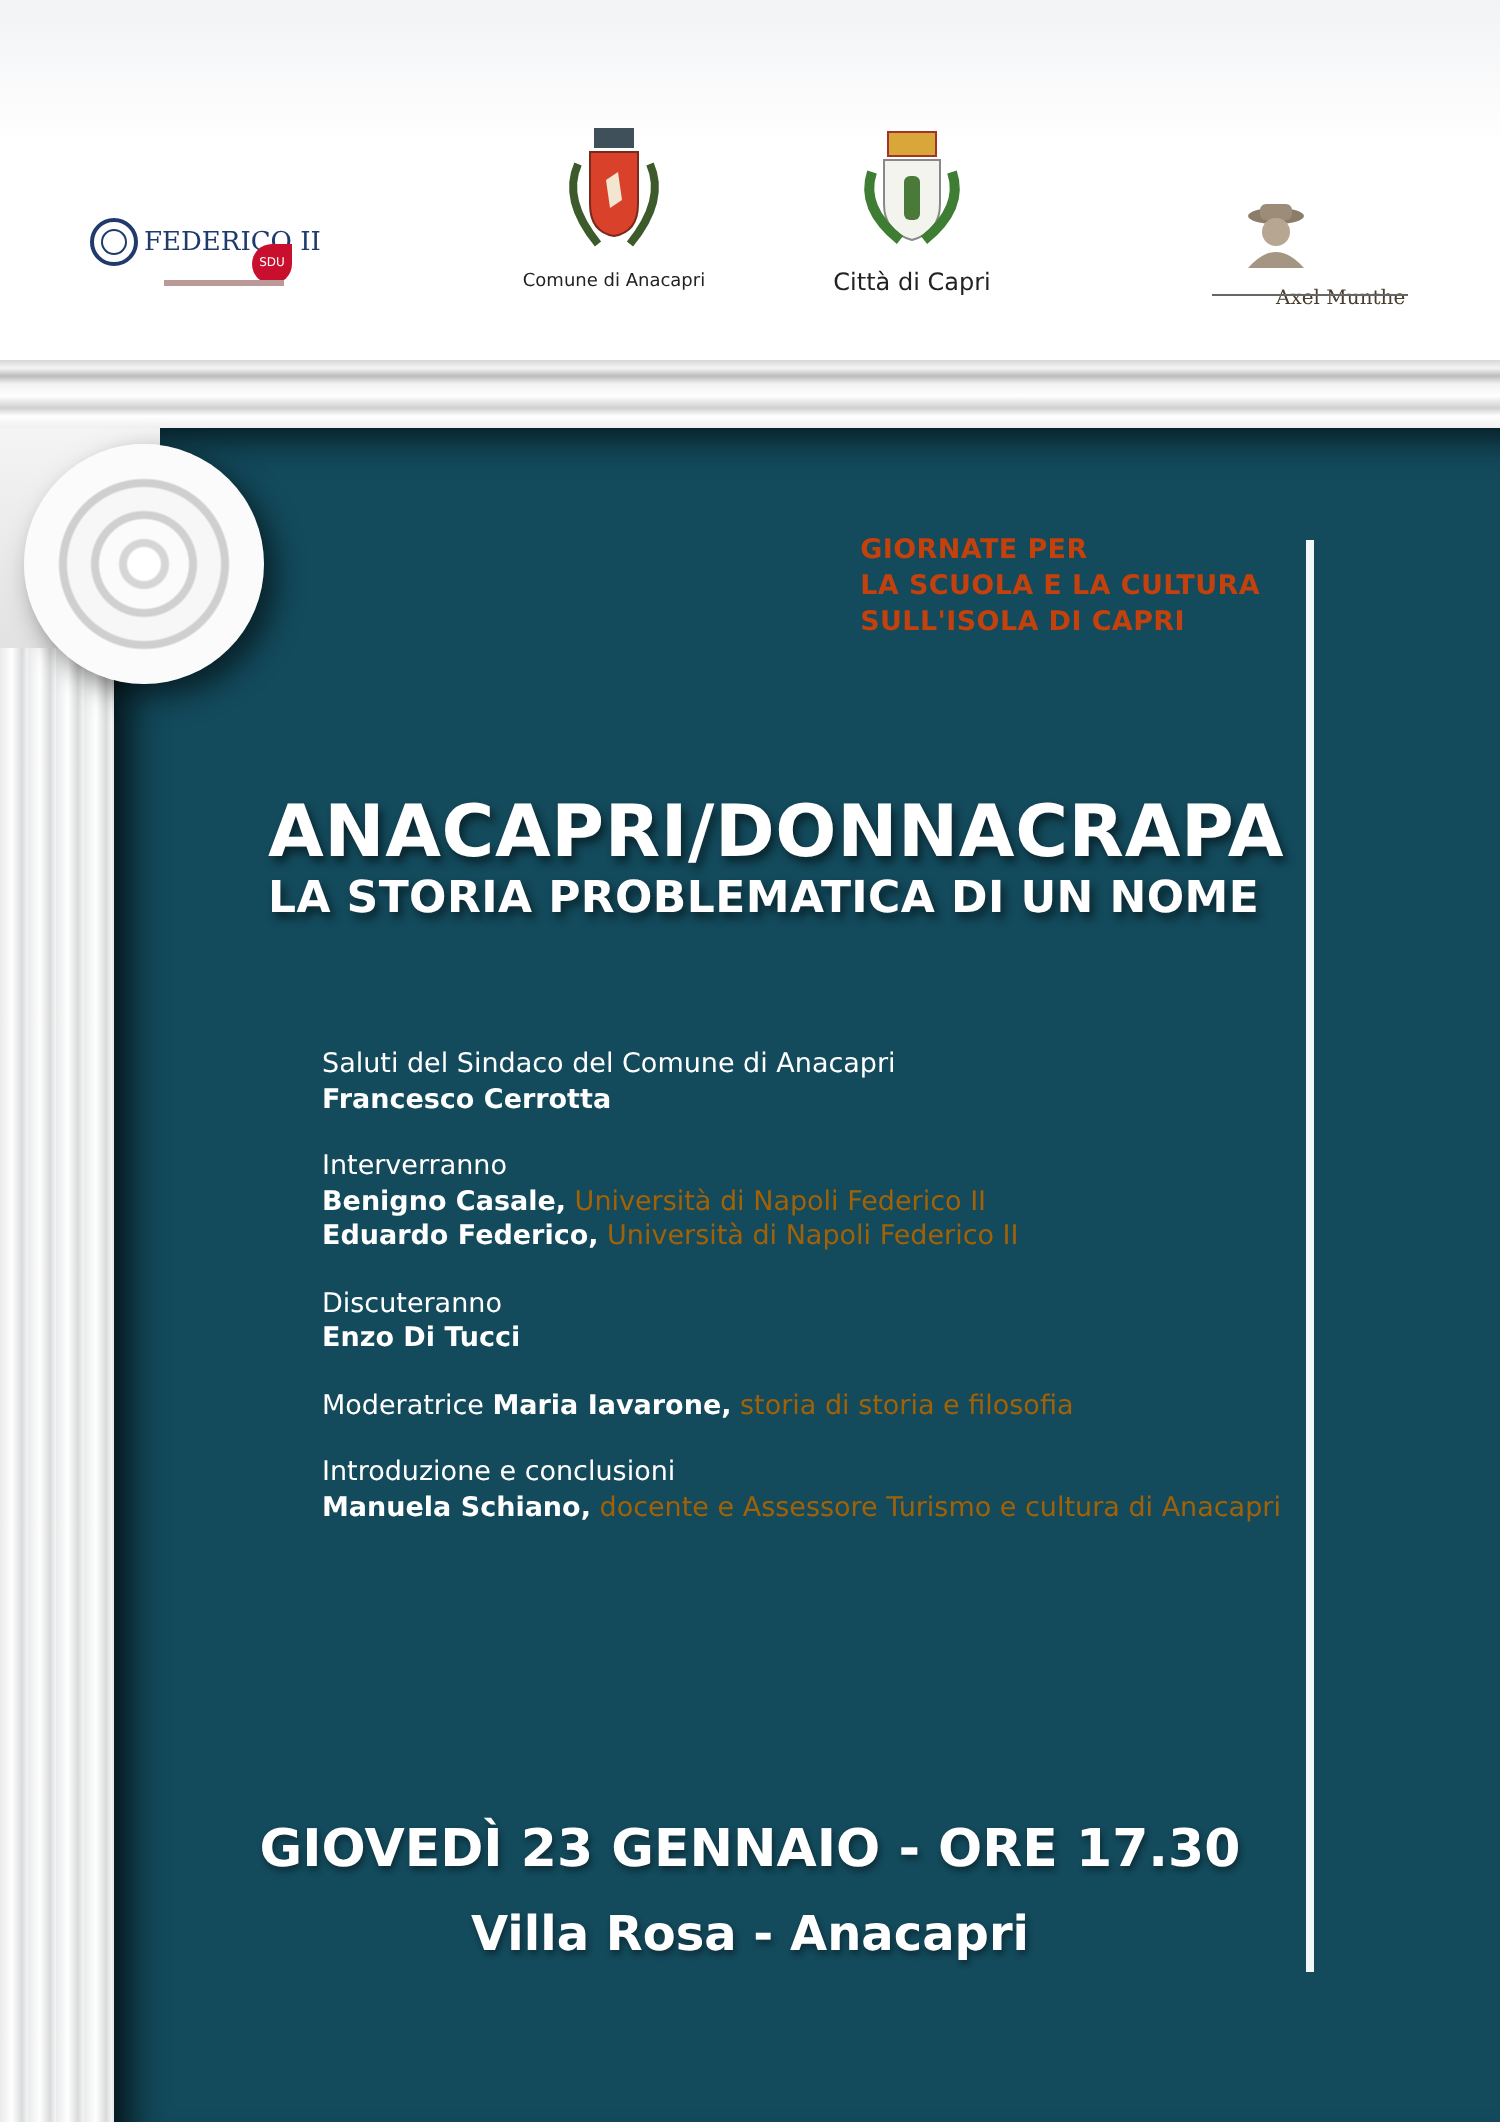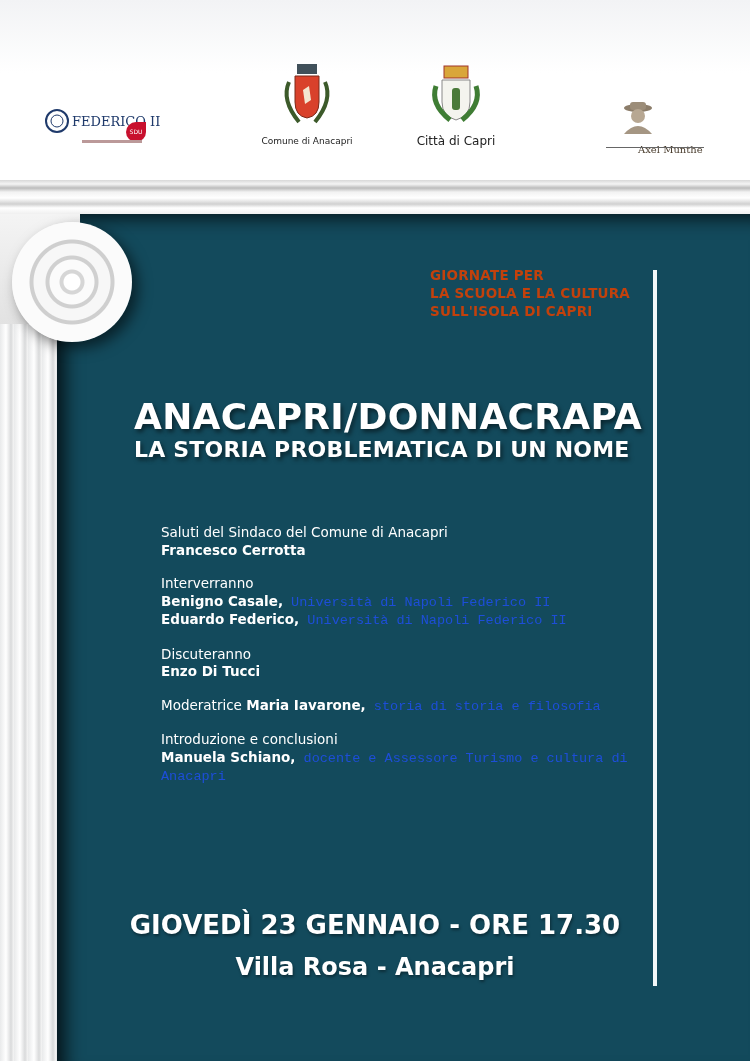--- a/index.html
+++ b/index.html
@@ -19,21 +19,21 @@
     background:radial-gradient(circle at 50% 50%, #ffffff 0 8px, #d6d6d6 9px 12px, #fbfbfb 13px 22px, #d0d0d0 23px 26px, #f7f7f7 27px 38px, #cfcfcf 39px 42px, #fbfbfb 43px 60px);
     box-shadow: 6px 6px 14px rgba(0,0,0,0.55); }
   .side-line { position:absolute; left:653px; top:270px; width:4px; height:716px; background:#f2f7f8; }
   .series { position:absolute; right:120px; top:266px; text-align:left; color:#c2410c; font-weight:bold; font-size:13.5px; line-height:18px; letter-spacing:0.2px; }
   .title { position:absolute; left:134px; top:398px; color:#fff; font-weight:bold; text-shadow:2px 3px 4px rgba(0,0,0,0.5); }
   .title .t1 { font-size:36px; line-height:38px; letter-spacing:0.3px; }
   .title .t2 { font-size:22px; line-height:28px; letter-spacing:0.2px; }
   .program { position:absolute; left:134px; top:524px; color:#fff; font-size:13.5px; line-height:17.5px; width:510px;margin-left:27px; }
   .program .gap { height:16px; }
   .program .b { font-weight:bold; }
-  .program .n { font-weight:normal; color:#1d4ed8;font-family:Liberation Mono, monospace; }
+  .program .n { font-weight:normal; color:#a16207; }
   .date { position:absolute; left:57px; width:636px; text-align:center; color:#fff; font-weight:bold; text-shadow:1px 2px 3px rgba(0,0,0,0.4); }
 </style>
 </head>
 <body>
 
 <div class="header">
   <div class="logo" style="left:44px; top:108px; width:110px; height:40px;">
     <svg width="26" height="26" style="position:absolute;left:0;top:0">
       <circle cx="13" cy="13" r="11" fill="none" stroke="#1f3a6b" stroke-width="2"></circle>
       <circle cx="13" cy="13" r="6" fill="none" stroke="#1f3a6b" stroke-width="1"></circle>

